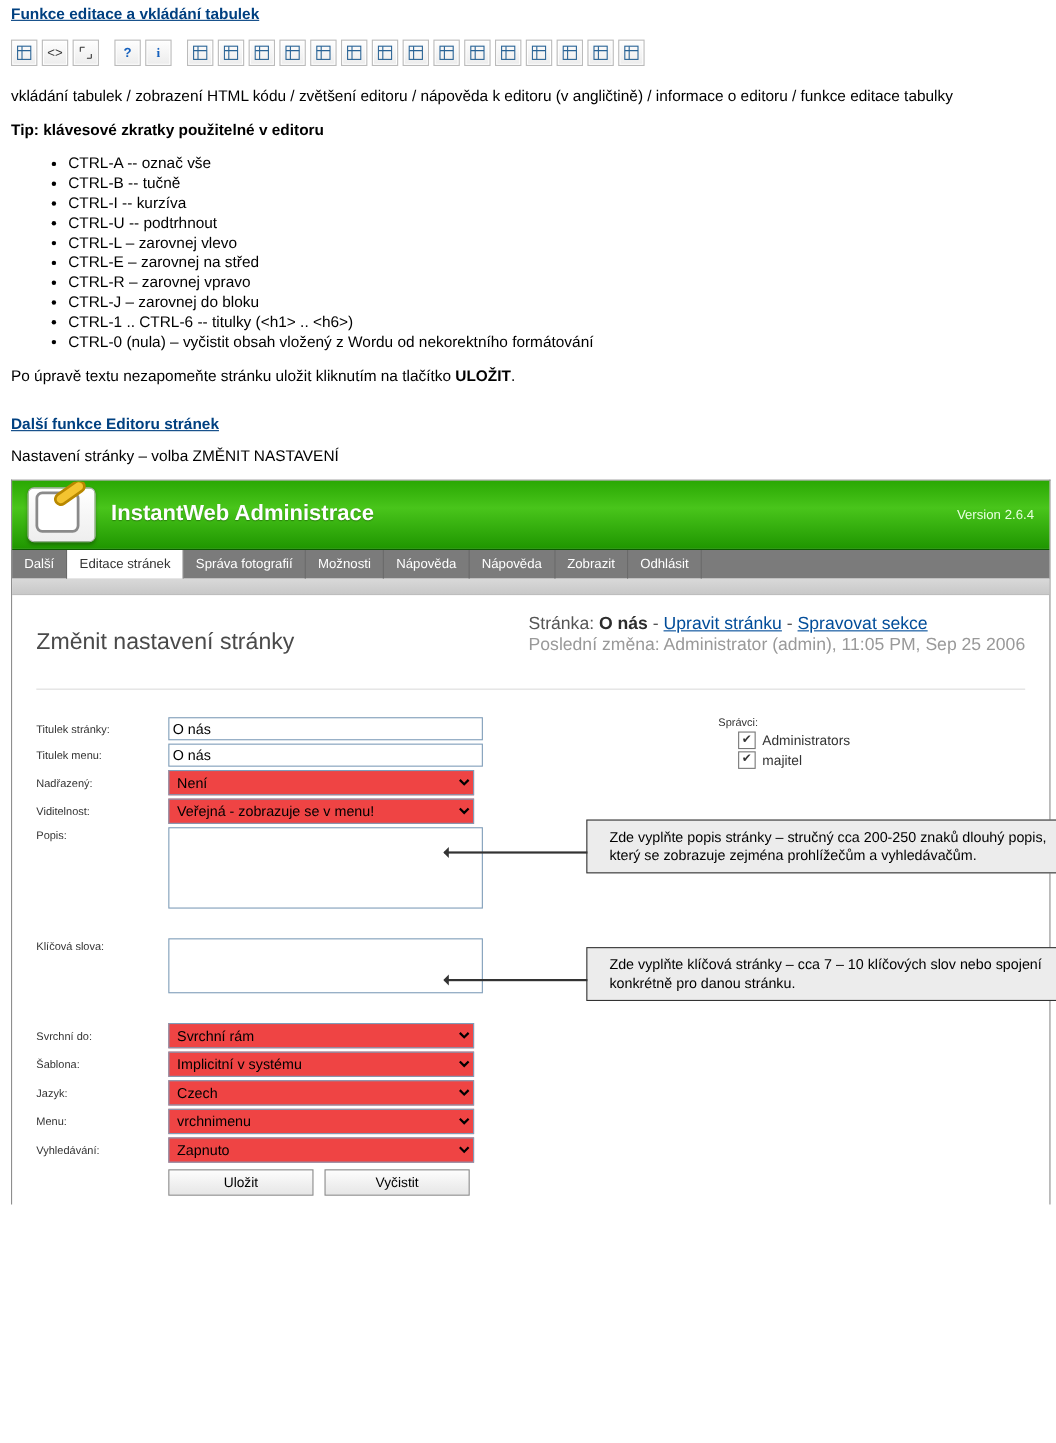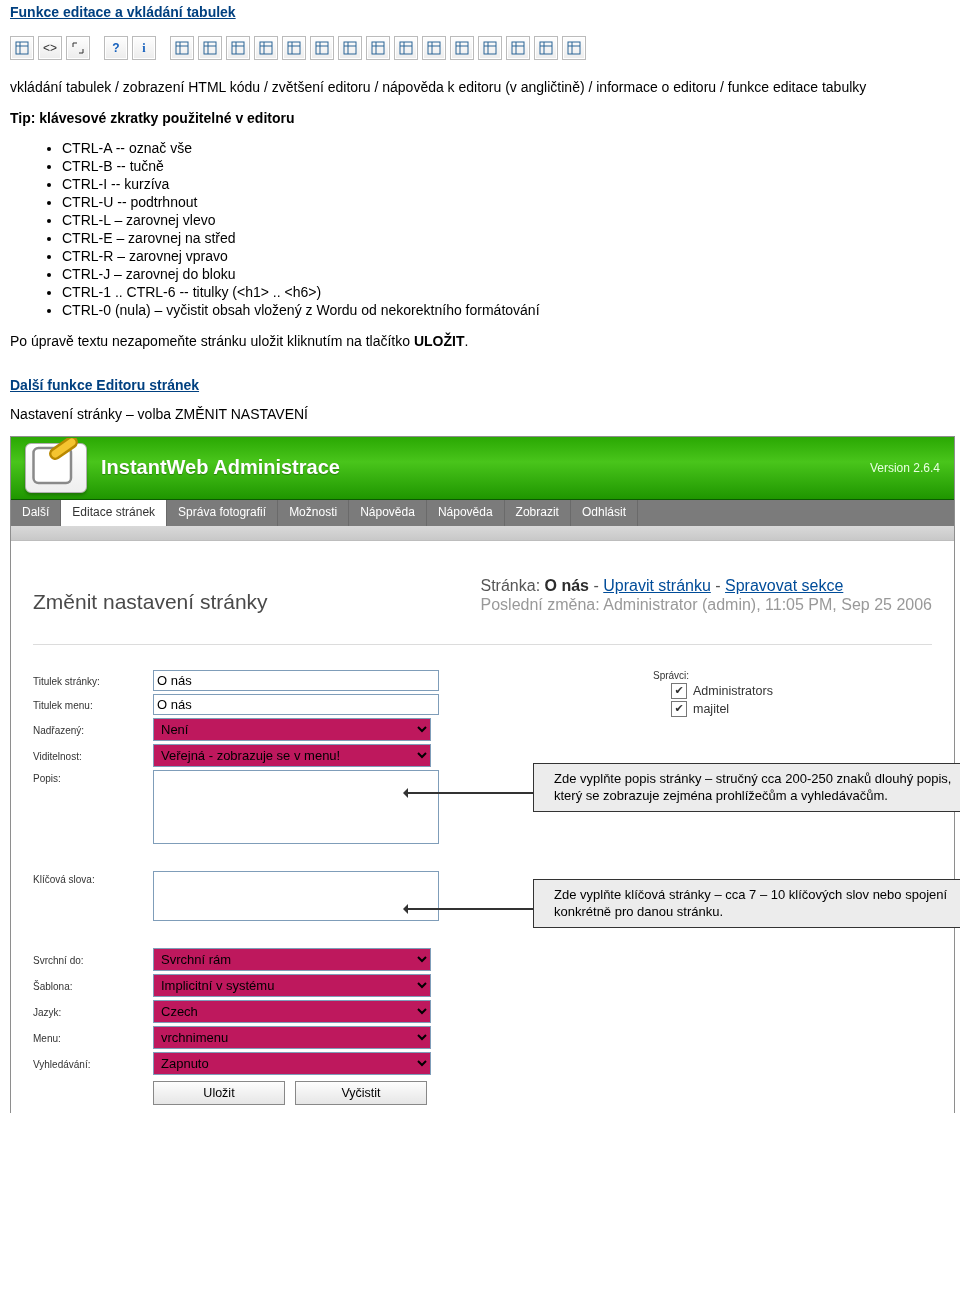--- a/index.html
+++ b/index.html
@@ -116,21 +116,20 @@
     background: linear-gradient(#d9d9d9,#c8c8c8);
     border-bottom: 1px solid #bdbdbd;
   }
   .thin-sep {
     height: 1px;
     background: #dcdcdc;
     margin-top: 10px;
   }
   .content-area {
     padding: 18px 22px 8px 22px;
-    margin-top: 18px;
   }
   .content-header {
     display: flex;
     align-items: flex-end;
     justify-content: space-between;
     margin-bottom: 30px;
   }
   .content-title {
     color: #4a4a4a;
     font-size: 21px;
@@ -179,21 +178,21 @@
     width: 278px;
     font-family: Tahoma, Arial, sans-serif;
     font-size: 13px;
     padding: 2px 3px;
     border: 1px solid #7f9db9;
     background: #fff;
     color: #000;
   }
   select.sel {
     height: 23px;
-    background: #be185d;
+    background: #ef4444;
   }
   textarea.ta {
     height: 68px;
     resize: none;
   }
   .gap { height: 18px; }
   .btnrow {
     margin-left: 120px;
     margin-top: 6px;
     display: flex;

